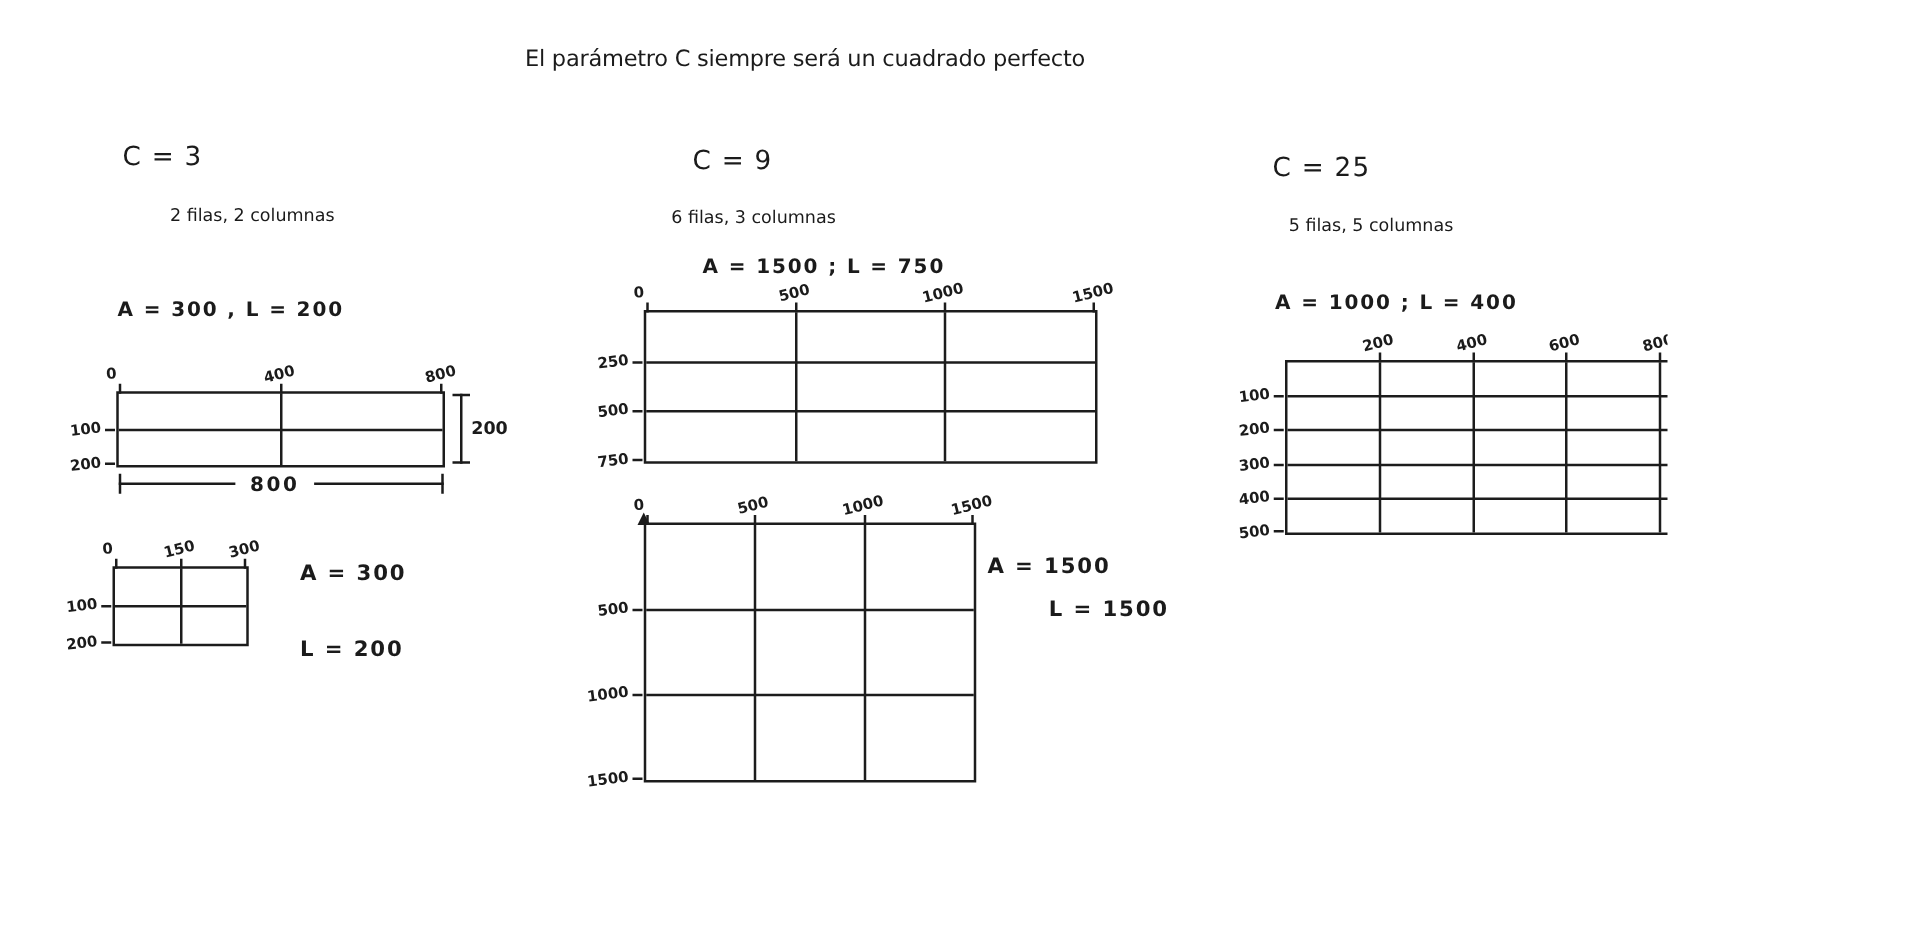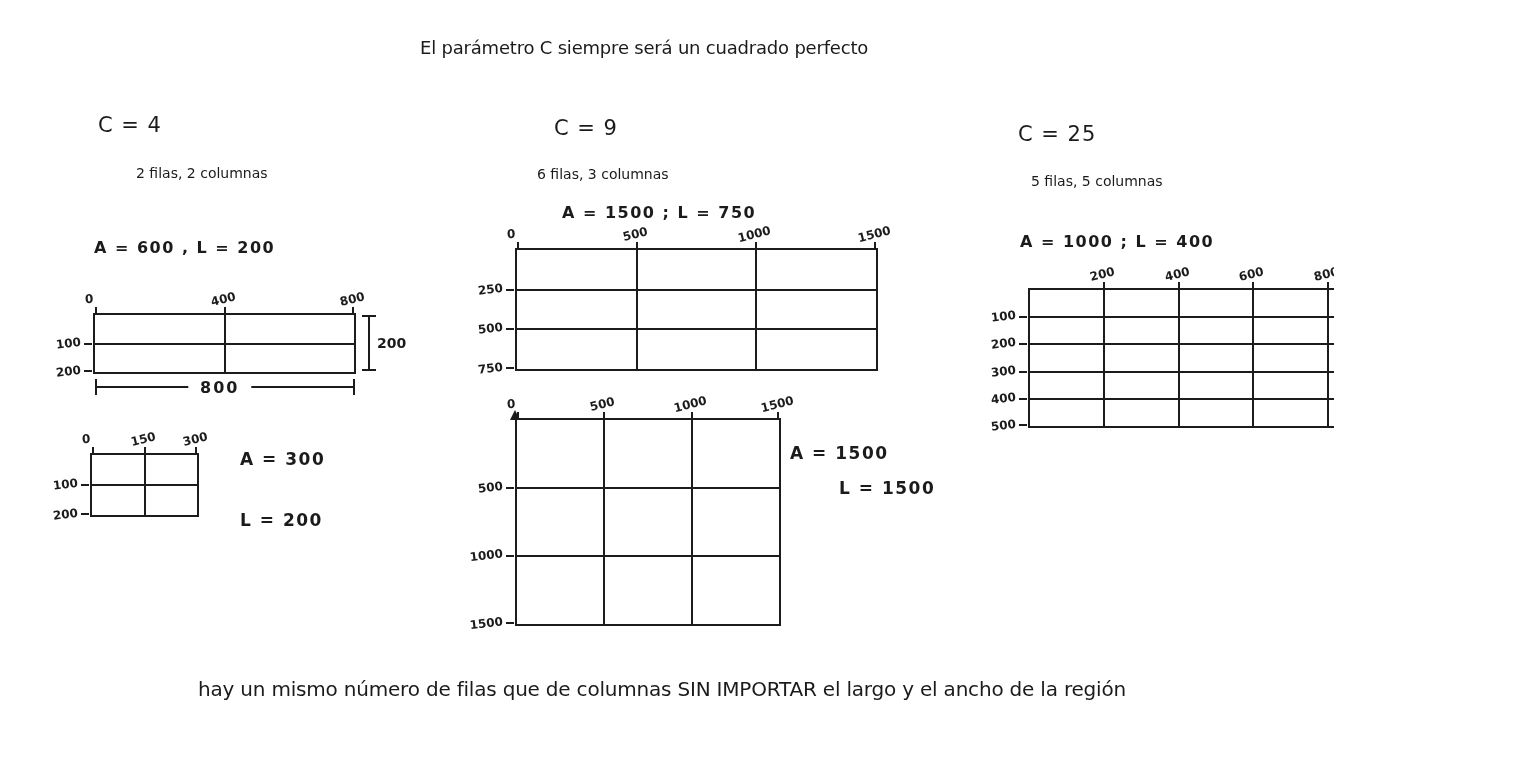--- a/index.html
+++ b/index.html
@@ -40,23 +40,23 @@
   .dimv-label{position:absolute;left:9px;top:50%;transform:translateY(-50%);
         background:#fff;padding:2px 0;font-size:14px;font-weight:bold;}
 </style>
 </head>
 <body>
 
 <div id="canvas">
 
   <div class="hw title" style="left:420px;top:37px">El parámetro C siempre será un cuadrado perfecto</div>
 
-  <div class="hw c-head" style="left:98px;top:113px">C = 4</div>
+  <div class="hw c-head" style="left:98px;top:113px">C = 3</div>
   <div class="hw sub" style="left:136px;top:165px">2 filas, 2 columnas</div>
-  <div class="hw params" style="left:94px;top:238px">A = 600 ,   L = 200</div>
+  <div class="hw params" style="left:94px;top:238px">A = 300 ,   L = 200</div>
 
   <div class="plot" style="left:93px;top:313px;width:263px;height:61px">
       <div class="tick-x" style="left: 0px;"></div>
       <span class="xlab zero" style="left: 0px;">0</span>
       <div class="vline" style="left: 128.5px;"></div>
       <div class="tick-x" style="left: 128.5px;"></div>
       <span class="xlab" style="left: 129.5px;">400</span>
       <div class="tick-x" style="left: 257px;"></div>
       <span class="xlab" style="left: 259px;">800</span>
       <div class="hline" style="top: 27.5px;"></div>
@@ -166,15 +166,14 @@
       <div class="hline" style="top: 80.6px;"></div>
       <div class="tick-y" style="top: 80.6px;"></div>
       <span class="ylab" style="top: 81.6px;">300</span>
       <div class="hline" style="top: 107.8px;"></div>
       <div class="tick-y" style="top: 107.8px;"></div>
       <span class="ylab" style="top: 108.8px;">400</span>
       <div class="tick-y" style="top: 134px;"></div>
       <span class="ylab" style="top: 136px;">500</span>
     </div>
 
-  <div class="hw footer" style="left:198px;top:677px">hay un mismo número de filas que de columnas SIN IMPORTAR el largo y el ancho de la región</div>
 
 </div>
 
 </body></html>

